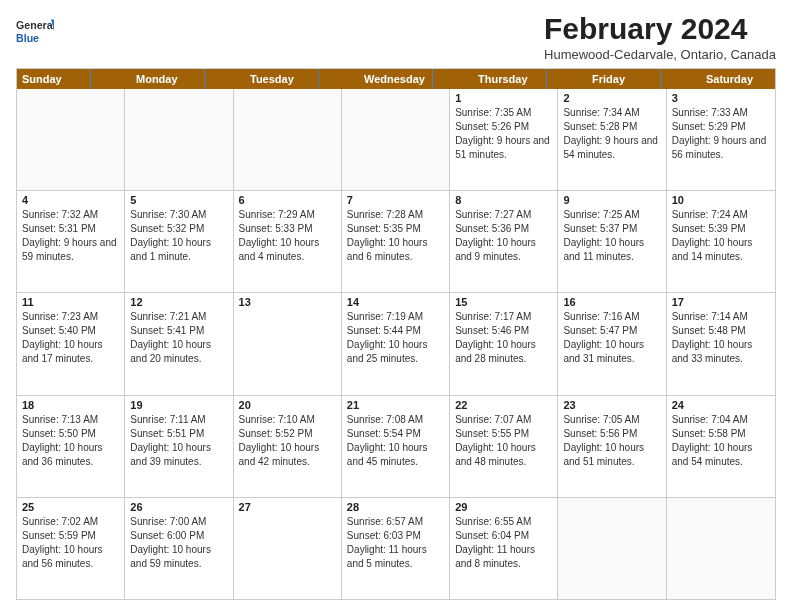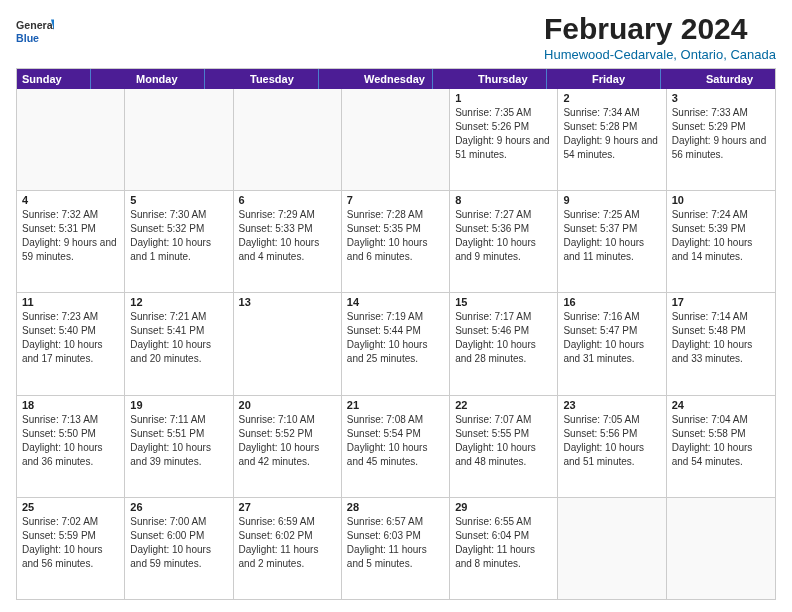--- a/index.html
+++ b/index.html
@@ -32,33 +32,33 @@
       text-align: left;
     }
     .main-title {
       font-size: 30px;
       font-weight: bold;
       color: #222;
       line-height: 1.1;
     }
     .subtitle {
       font-size: 13px;
-      color: #0369a1;
+      color: #404040;
       margin-top: 2px;
     }
     .calendar {
       flex: 1;
       display: flex;
       flex-direction: column;
       border: 1px solid #ccc;
     }
     .cal-header-row {
       display: grid;
       grid-template-columns: repeat(7, 1fr);
-      background: #4c1d95;
+      background: #a16207;
       gap: 40px;
     }
     .cal-header-cell {
       color: #fff;
       font-size: 11px;
       font-weight: bold;
       padding: 4px 5px;
       text-align: left;
       border-right: 1px solid #4a7fcc;
     }
@@ -238,21 +238,20 @@
           <div class="cal-cell">
             <div class="day-num">25</div>
             <div class="day-info">Sunrise: 7:02 AM<br>Sunset: 5:59 PM<br>Daylight: 10 hours and 56 minutes.</div>
           </div>
           <div class="cal-cell">
             <div class="day-num">26</div>
             <div class="day-info">Sunrise: 7:00 AM<br>Sunset: 6:00 PM<br>Daylight: 10 hours and 59 minutes.</div>
           </div>
           <div class="cal-cell">
             <div class="day-num">27</div>
-            <div class="day-info">Sunrise: 6:59 AM<br>Sunset: 6:02 PM<br>Daylight: 11 hours and 2 minutes.</div>
           </div>
           <div class="cal-cell">
             <div class="day-num">28</div>
             <div class="day-info">Sunrise: 6:57 AM<br>Sunset: 6:03 PM<br>Daylight: 11 hours and 5 minutes.</div>
           </div>
           <div class="cal-cell">
             <div class="day-num">29</div>
             <div class="day-info">Sunrise: 6:55 AM<br>Sunset: 6:04 PM<br>Daylight: 11 hours and 8 minutes.</div>
           </div>
           <div class="cal-cell empty"></div>

